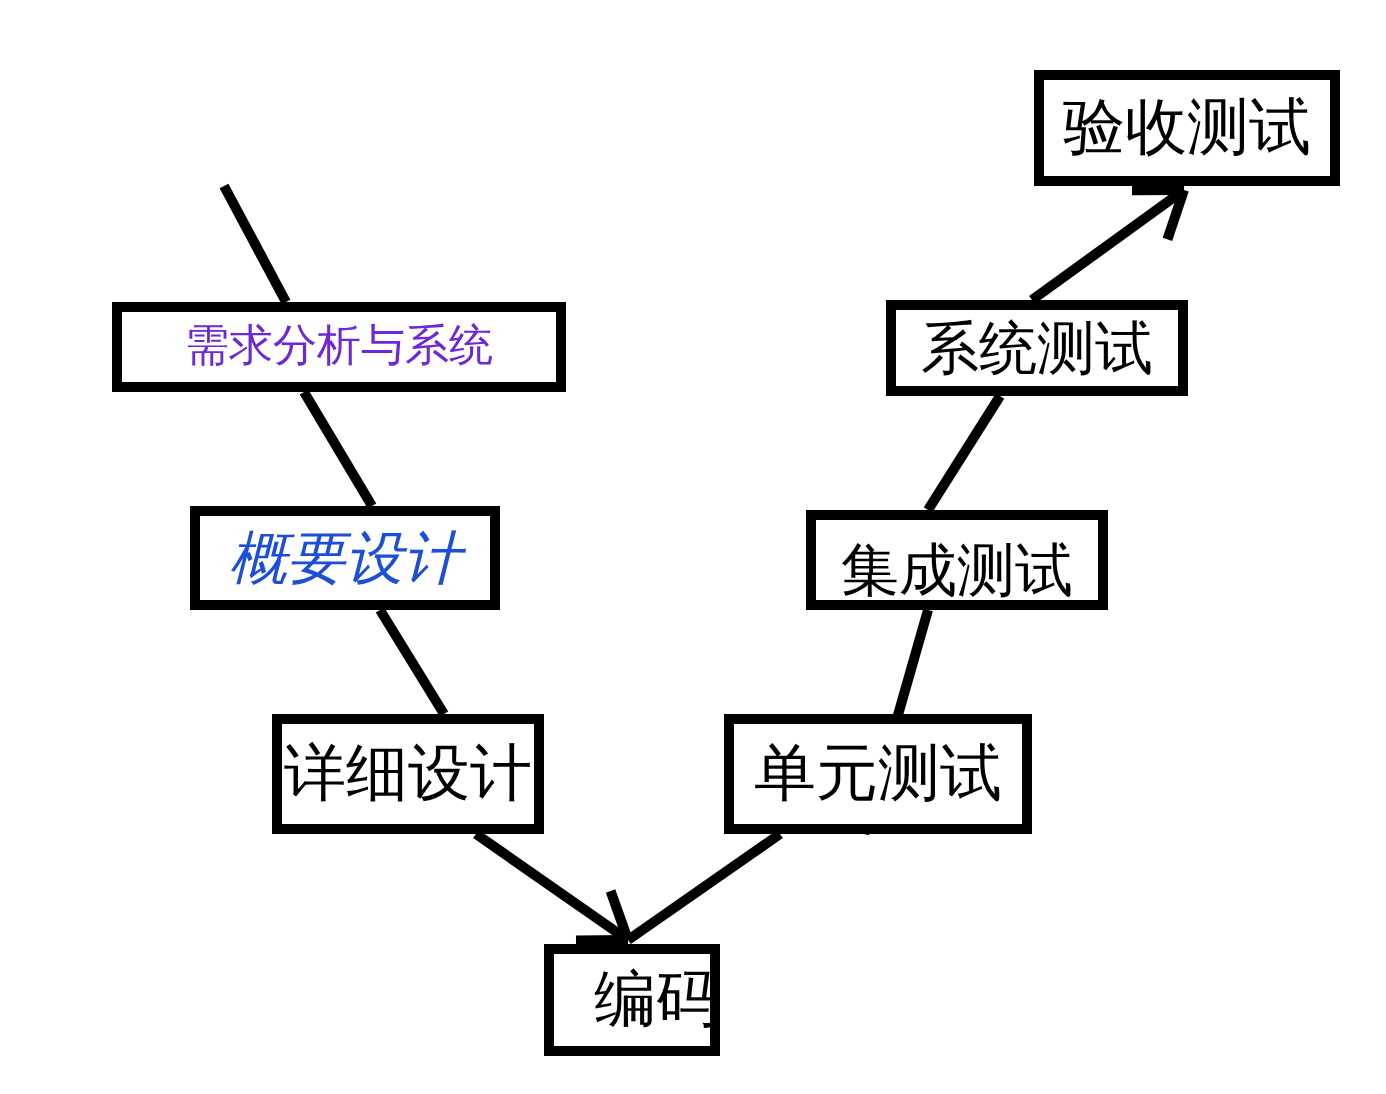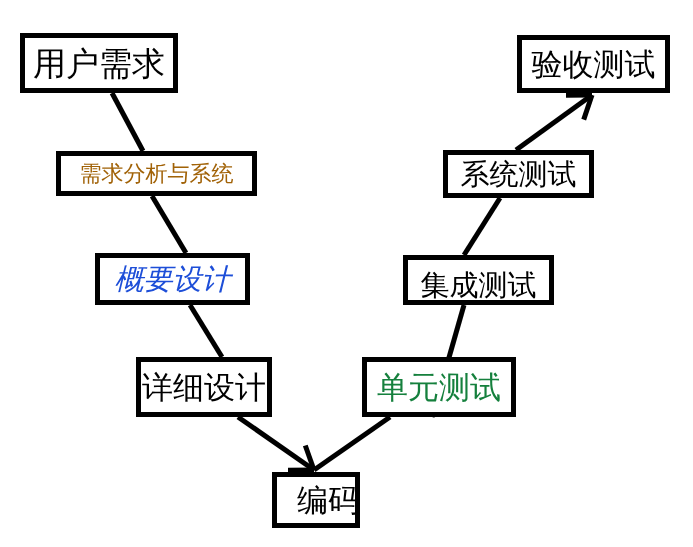--- a/index.html
+++ b/index.html
@@ -47,41 +47,38 @@
       <line x1="314" y1="470" x2="305.28428059325734" y2="445.5043629349443" stroke="#000000" stroke-width="5" stroke-linecap="butt"></line>
       <line x1="314" y1="470" x2="288.0015851280263" y2="470.2870960548982" stroke="#000000" stroke-width="5" stroke-linecap="butt"></line>
       <line x1="314" y1="470" x2="390" y2="417" stroke="#000000" stroke-width="5" stroke-linecap="butt"></line>
       <line x1="432" y1="417" x2="464" y2="305" stroke="#000000" stroke-width="5" stroke-linecap="butt"></line>
       <line x1="464" y1="255" x2="500" y2="198" stroke="#000000" stroke-width="5" stroke-linecap="butt"></line>
       <line x1="516" y1="150" x2="592" y2="95" stroke="#000000" stroke-width="5" stroke-linecap="butt"></line>
       <line x1="592" y1="95" x2="566.0005400248924" y2="95.16757387259771" stroke="#000000" stroke-width="5" stroke-linecap="butt"></line>
       <line x1="592" y1="95" x2="583.713960690099" y2="119.64430060997424" stroke="#000000" stroke-width="5" stroke-linecap="butt"></line>
     </svg>
 
-  <div class="node sz-xl" style="left: 20px; top: 33px; width: 158px; height: 60px; border-color: rgb(0, 0, 0); color: rgb(0, 0, 0);">
-    <span class="label">用户需求</span>
-  </div>
 
-  <div class="node sz-sm" style="left: 56px; top: 151px; width: 201px; height: 45px; border-color: rgb(0, 0, 0); color: #a16207;">
+  <div class="node sz-sm" style="left: 56px; top: 151px; width: 227px; height: 45px; border-color: rgb(0, 0, 0); color: #6d28d9;">
     <span class="label">需求分析与系统</span>
   </div>
 
   <div class="node sz-md" style="left: 95px; top: 253px; width: 155px; height: 52px; border-color: rgb(0, 0, 0); color: #1d4ed8; font-style: italic;">
     <span class="label">概要设计</span>
   </div>
 
   <div class="node sz-lg" style="left: 136px; top: 357px; width: 136px; height: 60px; border-color: rgb(0, 0, 0); color: rgb(0, 0, 0);">
     <span class="label">详细设计</span>
   </div>
 
   <div class="node sz-lg" style="left: 272px; top: 472px; width: 88px; height: 56px; border-color: rgb(0, 0, 0); color: rgb(0, 0, 0); padding-left: 24px;">
     <span class="label">编码</span>
   </div>
 
-  <div class="node sz-lg" style="left: 362px; top: 357px; width: 154px; height: 60px; border-color: rgb(0, 0, 0); color: #15803d;">
+  <div class="node sz-lg" style="left: 362px; top: 357px; width: 154px; height: 60px; border-color: rgb(0, 0, 0); color: #000000;">
     <span class="label">单元测试</span>
   </div>
 
   <div class="node sz-md" style="left: 403px; top: 255px; width: 151px; height: 50px; border-color: rgb(0, 0, 0); color: rgb(0, 0, 0); align-items: flex-end;">
     <span class="label">集成测试</span>
   </div>
 
   <div class="node sz-md" style="left: 443px; top: 150px; width: 151px; height: 48px; border-color: rgb(0, 0, 0); color: rgb(0, 0, 0);">
     <span class="label">系统测试</span>
   </div>

